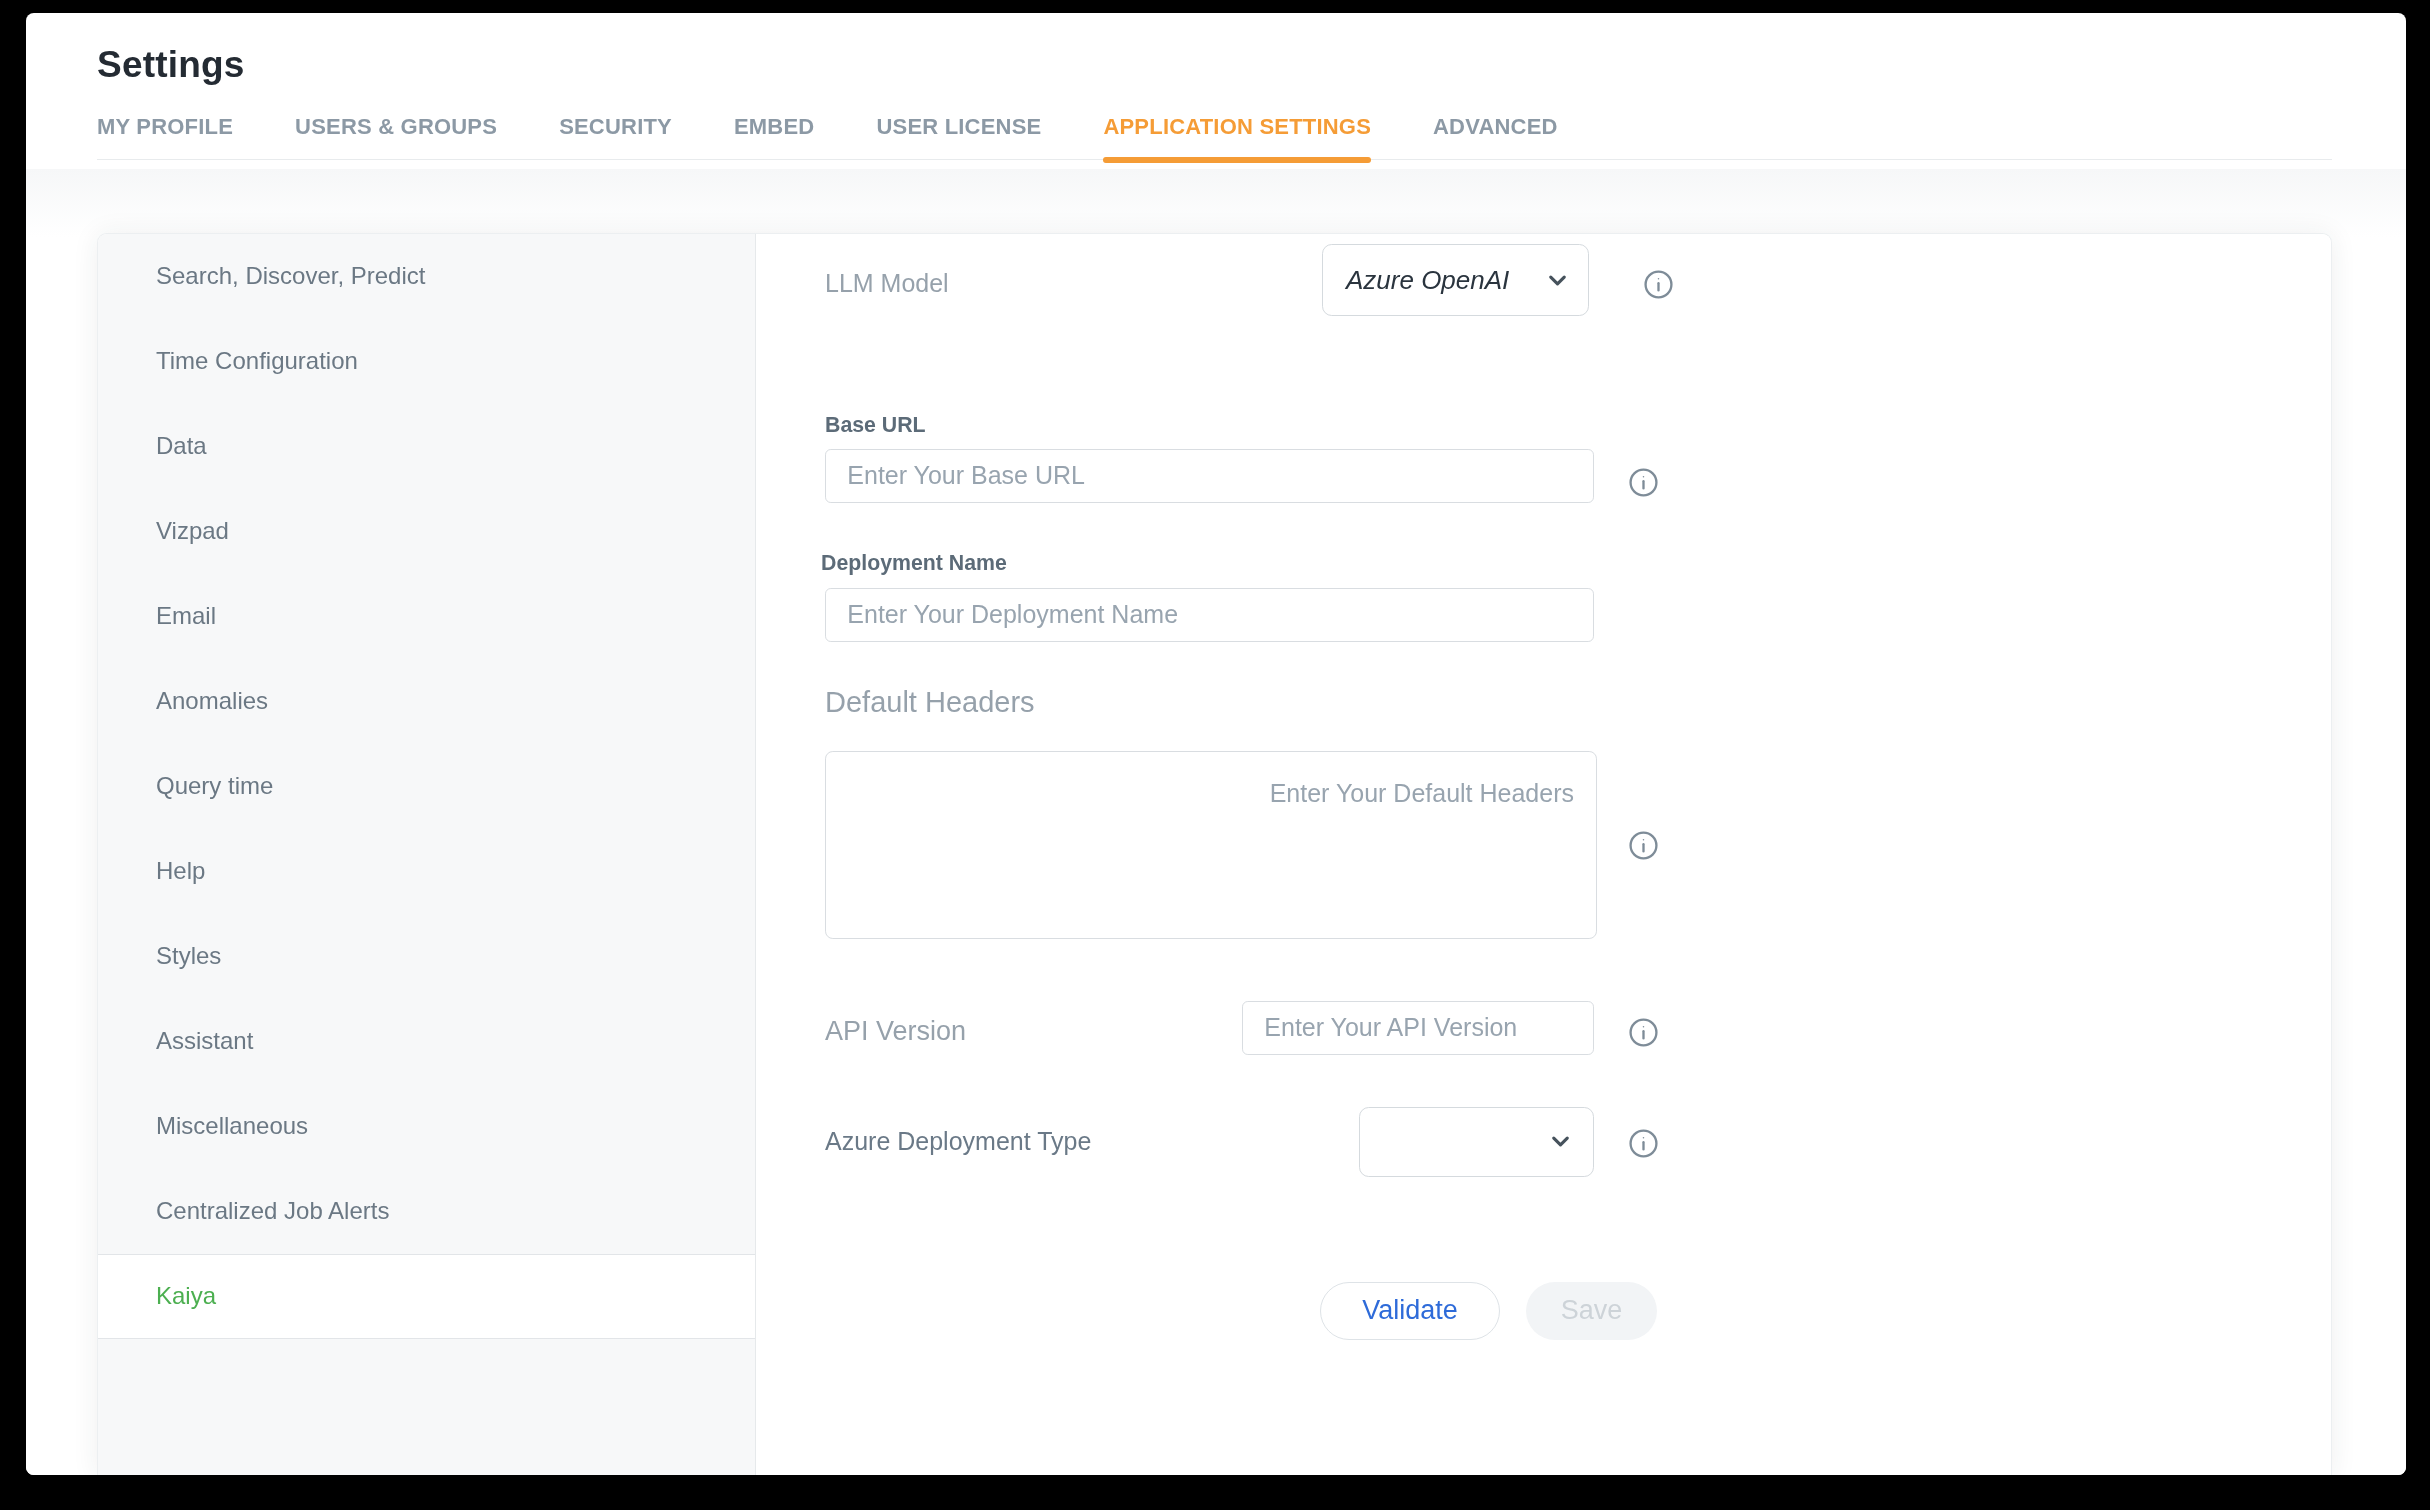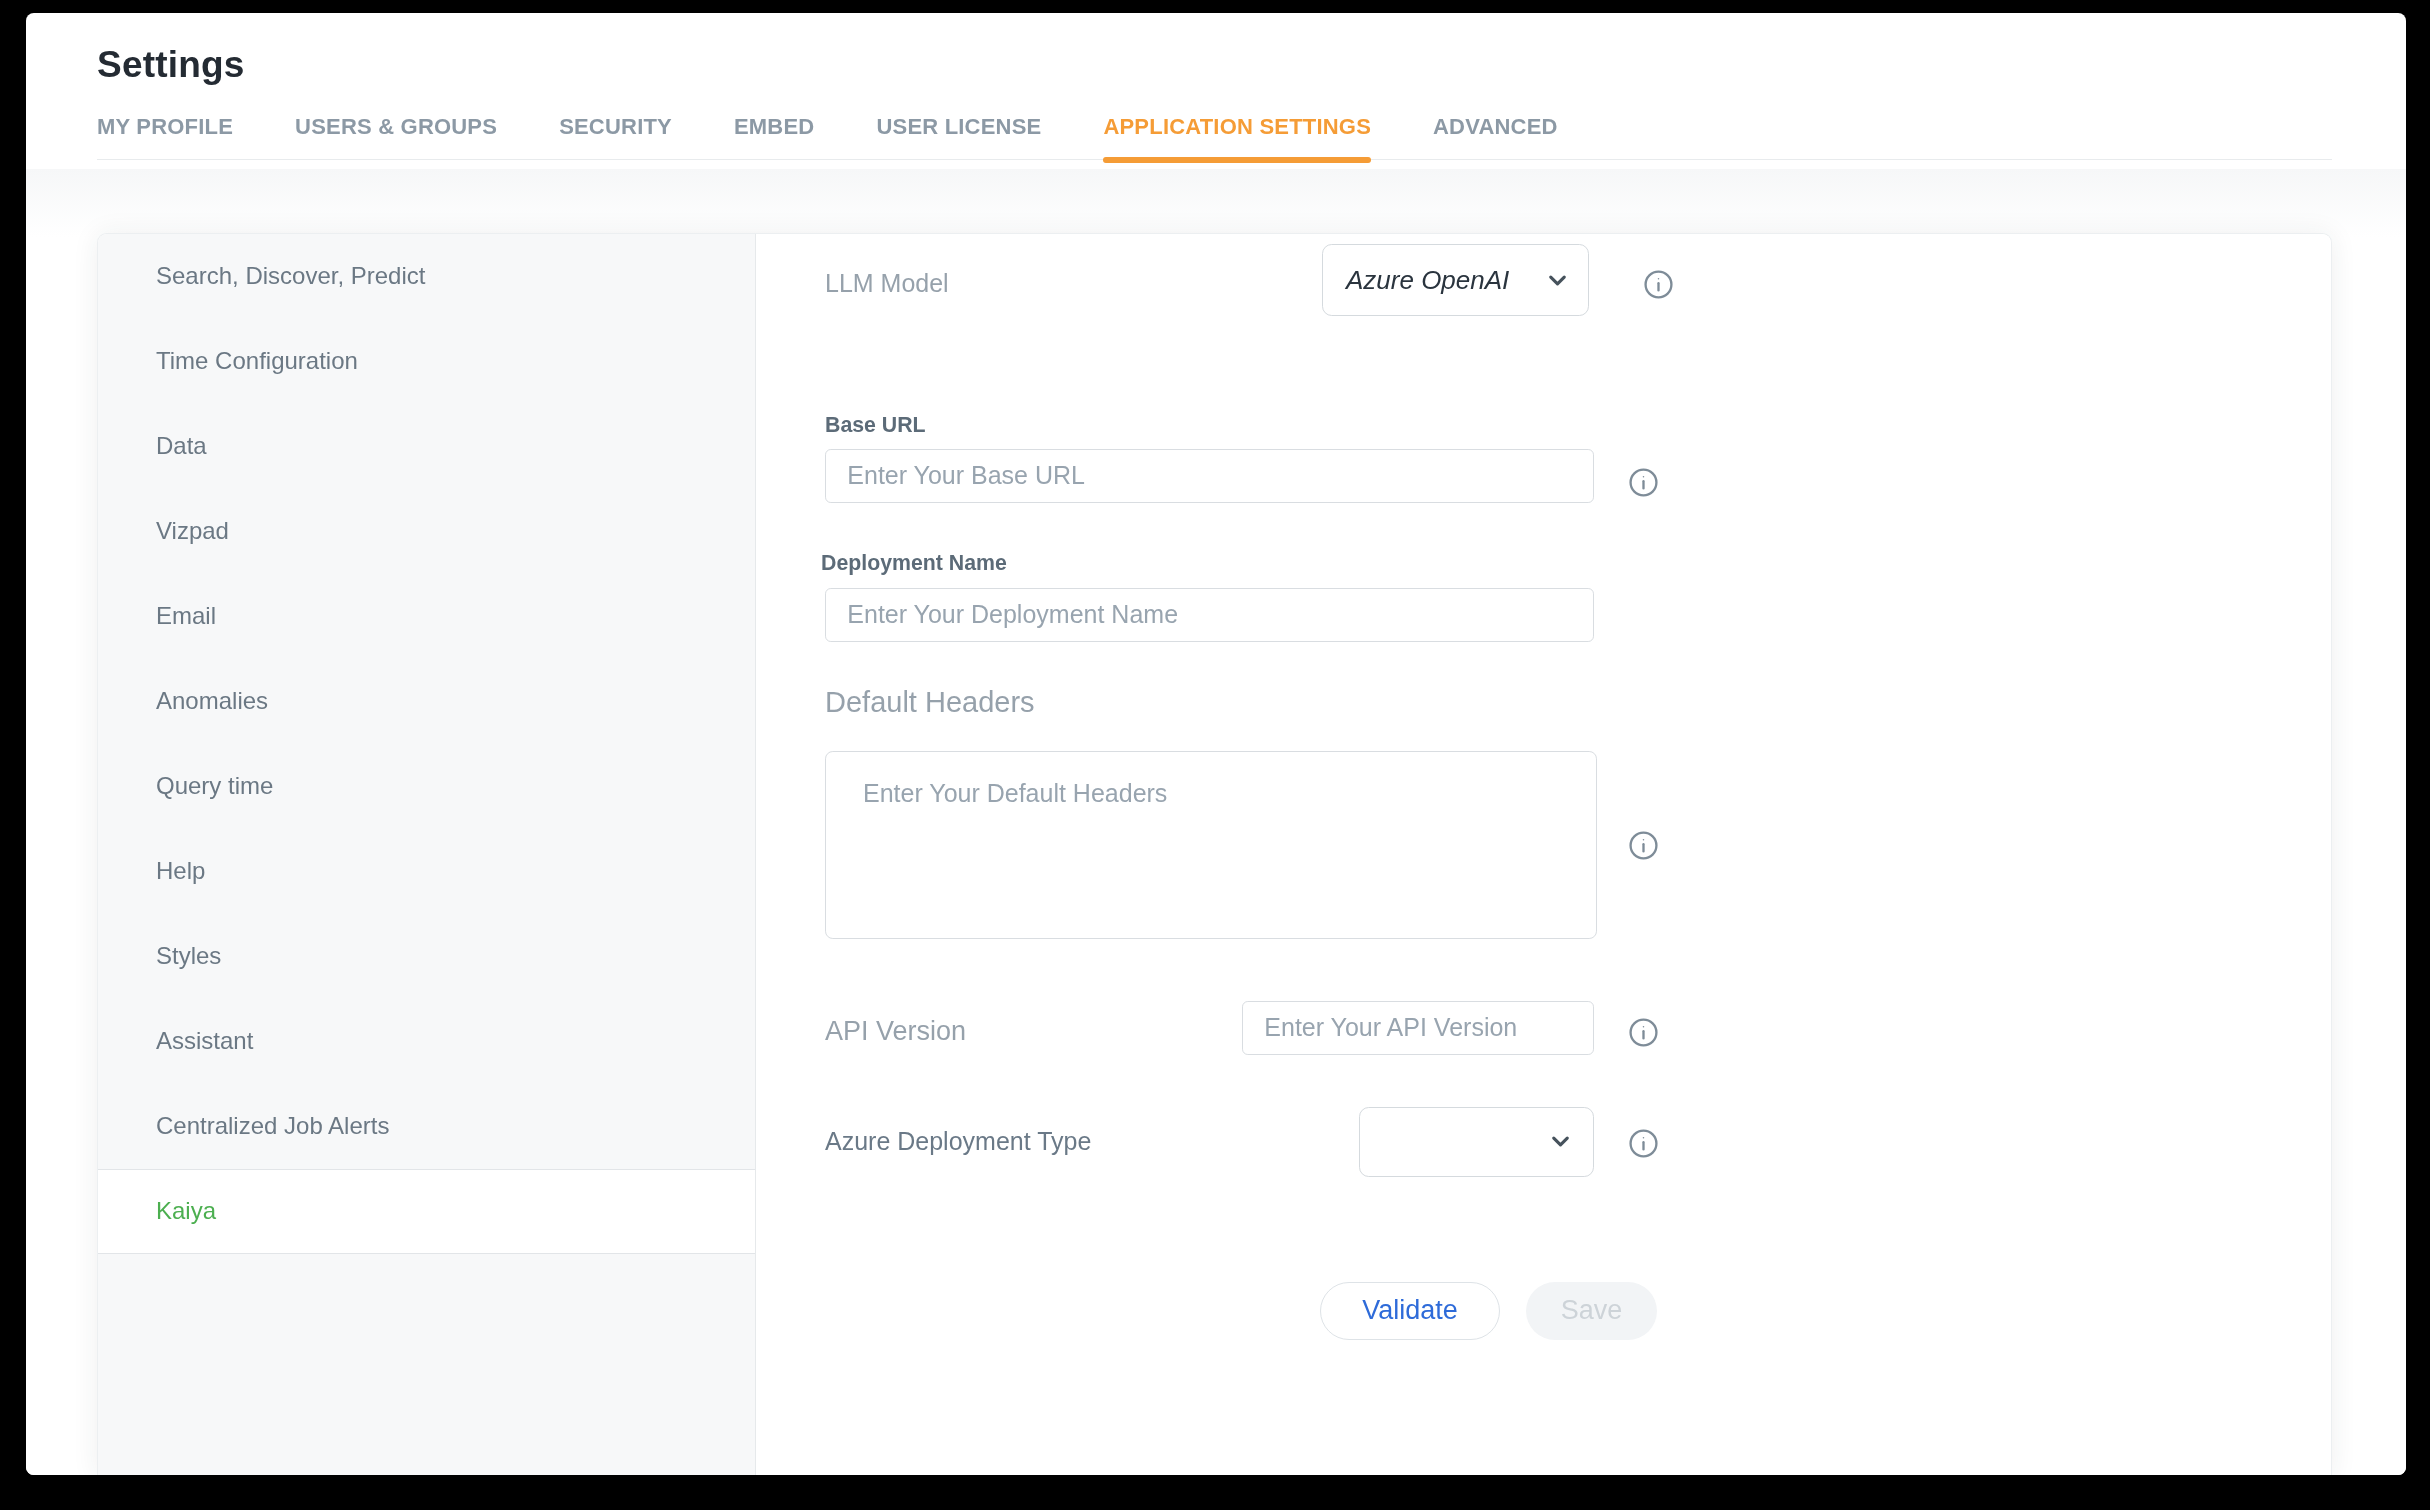--- a/index.html
+++ b/index.html
@@ -78,21 +78,21 @@
   }
   .txt {
     position:absolute; height:54px;
     border:1.5px solid #D9DDE1; border-radius:5.8px;
     font-family:"Liberation Sans", sans-serif;
     font-size:25px; color:#2B353F; padding:0 21.3px;
     background:#fff; outline:none;
   }
   .txt::placeholder { color:#98A4AF; opacity:1; }
   textarea.txt {
-    padding:25px 37px; resize:none; line-height:1.3;
+    padding:25px 22px; resize:none; line-height:1.3;text-align:right;
   }
   .select {
     position:absolute; display:flex; align-items:center;
     border:1.5px solid #D5DADE; border-radius:9.7px; background:#fff;
     cursor:pointer;
   }
   .select-value {
     font-size:26px; color:#2A343E; font-weight:500; white-space:nowrap;font-style:italic;
   }
   .chev { color:#46525C; flex:0 0 auto; }
@@ -156,20 +156,21 @@
         <div class="side-item">Search, Discover, Predict</div>
         <div class="side-item">Time Configuration</div>
         <div class="side-item">Data</div>
         <div class="side-item">Vizpad</div>
         <div class="side-item">Email</div>
         <div class="side-item">Anomalies</div>
         <div class="side-item">Query time</div>
         <div class="side-item">Help</div>
         <div class="side-item">Styles</div>
         <div class="side-item">Assistant</div>
+        <div class="side-item">Miscellaneous</div>
         <div class="side-item">Centralized Job Alerts</div>
         <div class="side-item selected">Kaiya</div>
       </aside>
 
       <section class="form-area">
 
         <div class="sec-label lbl-llm">LLM Model</div>
         <div class="select sel-llm">
           <span class="select-value">Azure OpenAI</span>
           <svg class="chev" width="27" height="27" viewBox="0 0 24 24" fill="none" stroke="currentColor" stroke-width="2.8" stroke-linecap="round" stroke-linejoin="round">

